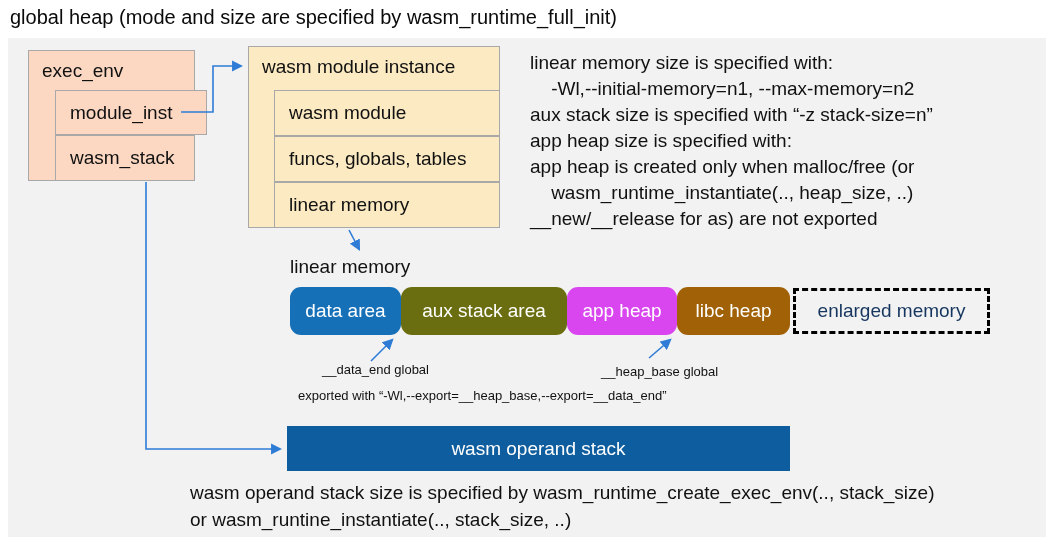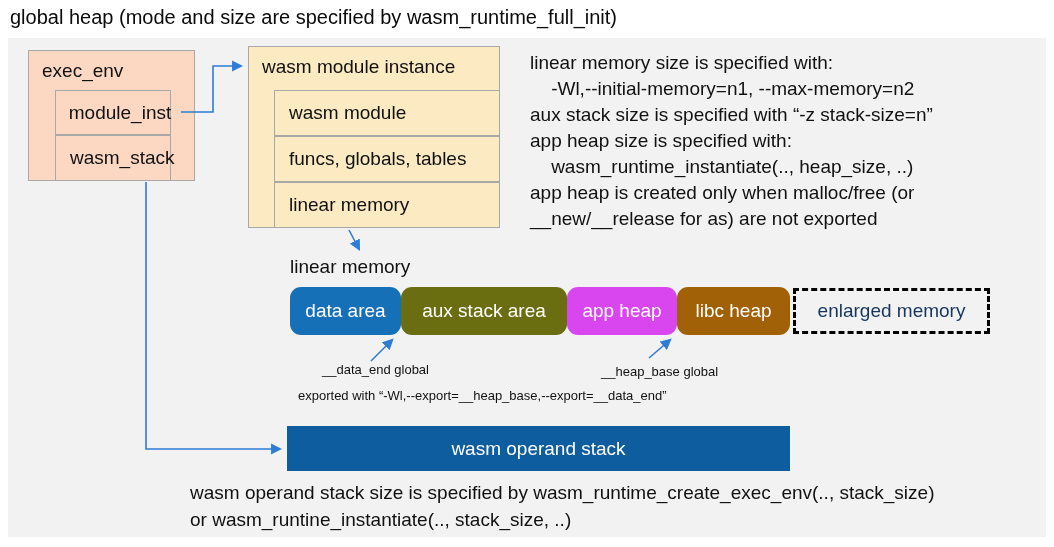--- a/index.html
+++ b/index.html
@@ -9,22 +9,22 @@
   .page-title { position:absolute; left:10px; top:6px; font-size:20px; color:#0a0a0a; }
   .panel { position:absolute; left:8px; top:38px; width:1038px; height:499px; background:#f2f2f2; }
 
   .box { position:absolute; border:1px solid #a8a8a8; font-size:19px; }
   .salmon { background:#fcd8c3; }
   .cream  { background:#fbeac2; }
   .outer-hd { padding:9px 0 0 13px; }
   .row { display:flex; align-items:center; padding-left:14px; }
 
   .exec-outer { left:28px; top:50px; width:167px; height:131px; }
-  .exec-row1  { left:55px; top:90px;  width:116px; height:45px;justify-content:center; }
-  .exec-row2  { left:55px; top:135px; width:116px; height:46px; }
+  .exec-row1  { left:55px; top:90px;  width:152px; height:45px; }
+  .exec-row2  { left:55px; top:135px; width:140px; height:46px; }
 
   .wmi-outer { left:248px; top:46px; width:252px; height:182px; }
   .wmi-row1  { left:274px; top:90px;  width:226px; height:46px; }
   .wmi-row2  { left:274px; top:136px; width:226px; height:46px; }
   .wmi-row3  { left:274px; top:182px; width:226px; height:46px; }
 
   .notes { position:absolute; left:530px; top:50px; font-size:19px; line-height:26px; }
   .notes div { white-space:pre-wrap; }
 
   .lm-label { position:absolute; left:290px; top:256px; font-size:19px; }
@@ -81,22 +81,22 @@
   </div>
   <div class="box cream row wmi-row3">
     <span>linear memory</span>
   </div>
 
   <div class="notes">
     <div>linear memory size is specified with:</div>
     <div>    -Wl,--initial-memory=n1, --max-memory=n2</div>
     <div>aux stack size is specified with “-z stack-size=n”</div>
     <div>app heap size is specified with:</div>
+    <div>app heap is created only when malloc/free (or</div>
     <div>    wasm_runtime_instantiate(.., heap_size, ..)</div>
-    <div>app heap is created only when malloc/free (or</div>
     <div>__new/__release for as) are not exported</div>
   </div>
 
   <div class="lm-label">linear memory</div>
   <div class="seg seg-0" style="background-color: rgb(22, 112, 184);">data area</div>
   <div class="seg seg-1" style="background-color: rgb(107, 110, 16);">aux stack area</div>
   <div class="seg seg-2" style="background-color: #d946ef;">app heap</div>
   <div class="seg seg-3" style="background-color: #a16207;">libc heap</div>
   <div class="enlarged" style="color: rgb(22, 54, 95);">enlarged memory</div>
 

